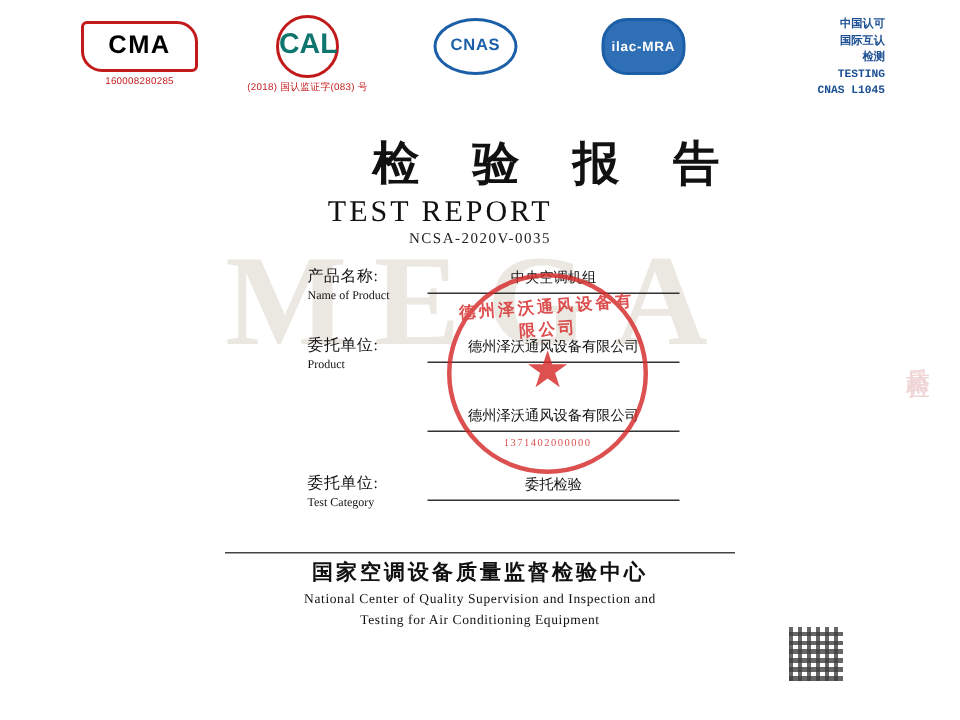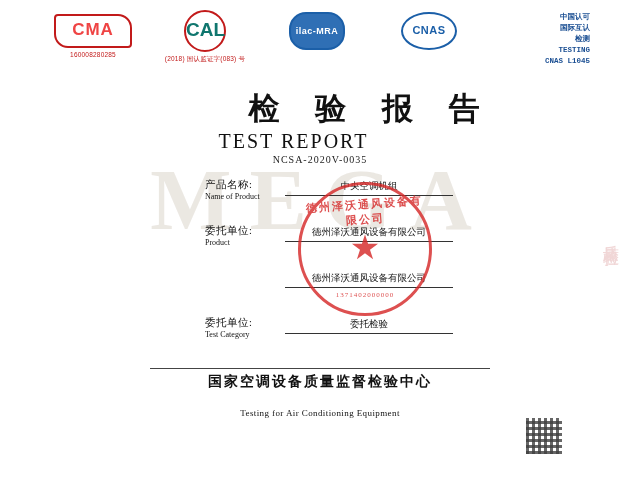--- a/index.html
+++ b/index.html
@@ -61,21 +61,21 @@
   }
   .logo-block {
     text-align: center;
     width: 86px;
   }
   .logo-cma .mark {
     width: 74px; height: 30px;
     margin: 6px auto 3px auto;
     border: 2px solid #c21a1a;
     border-radius: 4px 14px 4px 14px;
-    color: #ef4444;
+    color: #000000;
     font-family: "Liberation Sans", sans-serif;
     font-weight: bold;
     font-size: 17px;
     line-height: 28px;
     letter-spacing: 1px;
   }
   .logo-cap {
     font-size: 6.5px;
     color: #c21a1a;
     font-family: "Liberation Sans", sans-serif;
@@ -302,26 +302,26 @@
     <div class="logo-block logo-cma">
       <div class="mark">CMA</div>
       <div class="logo-cap">160008280285</div>
     </div>
 
     <div class="logo-block logo-cal">
       <div class="mark">CAL</div>
       <div class="logo-cap">(2018) 国认监证字(083) 号</div>
     </div>
 
+    <div class="logo-block logo-cnas">
+      <div class="mark">CNAS</div>
+    </div>
+
     <div class="logo-block logo-ilac">
       <div class="mark">ilac-MRA</div>
-    </div>
-
-    <div class="logo-block logo-cnas">
-      <div class="mark">CNAS</div>
     </div>
 
     <div class="logo-text">
       <div>中国认可</div>
       <div>国际互认</div>
       <div>检测</div>
       <div>TESTING</div>
       <div>CNAS L1045</div>
     </div>
 
@@ -364,17 +364,18 @@
   </div>
 
   <div class="seal">
     <div class="arc-top">德州泽沃通风设备有限公司</div>
     <div class="star">★</div>
     <div class="arc-bottom">1371402000000</div>
   </div>
 
   <div class="divider"></div>
   <div class="org-cn">国家空调设备质量监督检验中心</div>
+  <div class="org-en1">National Center of Quality Supervision and Inspection and</div>
   <div class="org-en2">Testing for Air Conditioning Equipment</div>
 
   <div class="qr"></div>
 
 </div>
 
 </body></html>

